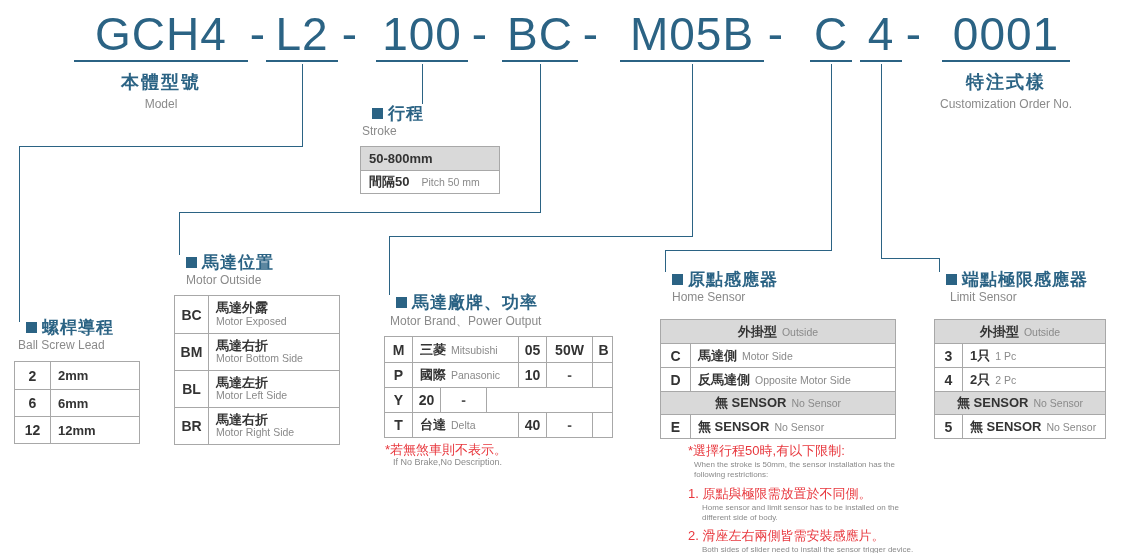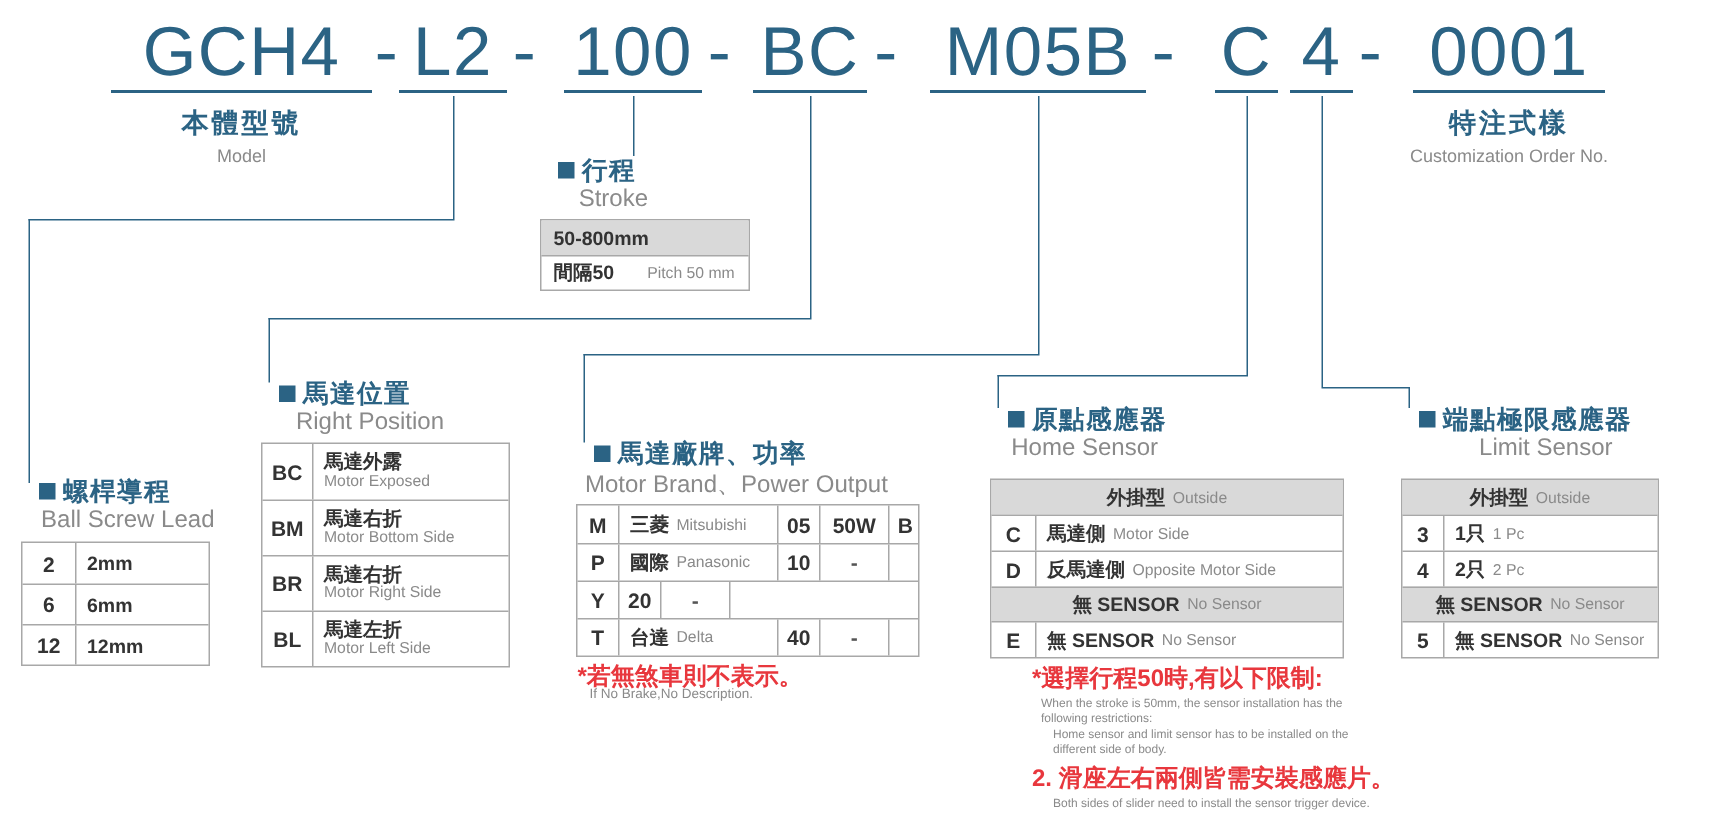--- a/index.html
+++ b/index.html
@@ -21,39 +21,39 @@
   .lbl-en { font-size:12px; color:var(--text_gray,#8a8a8a); margin-top:3px; }
 
   
   .vline { position:absolute; width:1px; background:var(--accent,#2b6384); }
   .hline { position:absolute; height:1px; background:var(--accent,#2b6384); }
 
   
   .sec-title { position:absolute; display:flex; align-items:center; gap:5px;
     color:var(--accent,#2b6384); font-weight:bold; font-size:17px; letter-spacing:1px; white-space:nowrap;padding-left:12px; }
   .bullet { width:11px; height:11px; background:var(--accent,#2b6384); flex:none; }
-  .sec-sub { position:absolute; color:var(--text_gray,#8a8a8a); font-size:16px; text-align:right; white-space:nowrap; }
+  .sec-sub { position:absolute; color:var(--text_gray,#8a8a8a); font-size:12px; text-align:left; white-space:nowrap; }
 
   
   .vtable { position:absolute; border:1px solid var(--border,#a8a8a8); background:#fff; }
   .trow { display:flex; align-items:stretch; }
   .trow + .trow { border-top:1px solid var(--border,#a8a8a8); }
   .ghead { background:var(--header_bg,#d9d9d9); align-items:center; justify-content:center; gap:5px; }
   .ccell { display:flex; align-items:center; justify-content:center; flex:none;
     border-right:1px solid var(--border,#a8a8a8); font-size:14px; font-weight:bold; color:var(--text_dark,#333); }
   .ccell.last { border-right:none; }
   .mcell { flex:1; display:flex; align-items:center; gap:5px; padding-left:7px; min-width:0; }
   .mcell.br { border-right:1px solid var(--border,#a8a8a8); }
   .mcell.col { flex-direction:column; align-items:flex-start; justify-content:center; gap:0; line-height:1.12; }
   .zh { font-size:13px; font-weight:bold; color:var(--text_dark,#333); white-space:nowrap; }
   .en { font-size:10.5px; color:var(--text_gray,#8a8a8a); white-space:nowrap; }
   .dim { color:#555; }
 
   
-  .note-red { color:var(--red,#e8373d); font-size:16px; line-height:1.3;font-weight:bold; }
+  .note-red { color:var(--red,#e8373d); font-size:13px; line-height:1.3; }
   .note-en  { color:var(--text_gray,#8a8a8a); font-size:8px; line-height:1.3; }
   .restrictions { position:absolute;margin-left:28px; }
 </style>
 </head>
 <body>
 
 <div class="canvas">
 
   <div class="seg" style="left:74px;width:174px">GCH4</div>
   <div class="dash" style="left:248px;width:20px">-</div>
@@ -103,21 +103,21 @@
 
   <div class="sec-title" style="left:360px;top:102px">
     <span class="bullet"></span>
     <span>行程</span>
   </div>
   <div class="sec-sub" style="left:362px;top:124px;width:70px">Stroke</div>
   <div class="vtable" style="left:360px;top:146px;width:140px">
     <div class="trow ghead" style="height:23px;justify-content:flex-start;padding-left:8px">
       <span class="zh">50-800mm</span>
     </div>
-    <div class="trow" style="height:23px;align-items:center;gap:22px;padding-left:8px">
+    <div class="trow" style="height:23px;align-items:center;gap:12px;padding-left:8px">
       <span class="zh">間隔50</span>
       <span class="en">Pitch 50 mm</span>
     </div>
   </div>
 
   <div class="sec-title" style="left:14px;top:316px">
     <span class="bullet"></span>
     <span>螺桿導程</span>
   </div>
   <div class="sec-sub" style="left:18px;top:338px;width:125px">Ball Screw Lead</div>
@@ -139,48 +139,48 @@
       <div class="mcell">
           <span class="zh">12mm</span>
         </div>
     </div>
   </div>
 
   <div class="sec-title" style="left:174px;top:251px">
     <span class="bullet"></span>
     <span>馬達位置</span>
   </div>
-  <div class="sec-sub" style="left:186px;top:273px;width:110px">Right Position</div>
+  <div class="sec-sub" style="left:186px;top:273px;width:110px">Motor Outside</div>
   <div class="vtable" style="left:174px;top:295px;width:166px">
     <div class="trow" style="height:37px">
       <div class="ccell" style="width:34px">BC</div>
       <div class="mcell col">
         <span class="zh">馬達外露</span>
         <span class="en">Motor Exposed</span>
       </div>
     </div>
     <div class="trow" style="height:37px">
       <div class="ccell" style="width:34px">BM</div>
       <div class="mcell col">
         <span class="zh">馬達右折</span>
         <span class="en">Motor Bottom Side</span>
       </div>
     </div>
     <div class="trow" style="height:37px">
+      <div class="ccell" style="width:34px">BL</div>
+      <div class="mcell col">
+        <span class="zh">馬達左折</span>
+        <span class="en">Motor Left Side</span>
+      </div>
+    </div>
+    <div class="trow" style="height:37px">
       <div class="ccell" style="width:34px">BR</div>
       <div class="mcell col">
         <span class="zh">馬達右折</span>
         <span class="en">Motor Right Side</span>
-      </div>
-    </div>
-    <div class="trow" style="height:37px">
-      <div class="ccell" style="width:34px">BL</div>
-      <div class="mcell col">
-        <span class="zh">馬達左折</span>
-        <span class="en">Motor Left Side</span>
       </div>
     </div>
   </div>
 
   <div class="sec-title" style="left:384px;top:291px">
     <span class="bullet"></span>
     <span>馬達廠牌、功率</span>
   </div>
   <div class="sec-sub" style="left:390px;top:313px;width:200px">Motor Brand、Power Output</div>
   <div class="vtable" style="left:384px;top:336px;width:229px">
@@ -257,20 +257,21 @@
       <div class="mcell">
         <span class="zh">無 SENSOR</span>
         <span class="en">No Sensor</span>
       </div>
     </div>
   </div>
 
   <div class="restrictions" style="left:660px;top:443px;width:252px">
     <div class="note-red">*選擇行程50時,有以下限制:</div>
     <div class="note-en" style="padding-left:6px;width:230px;white-space:normal">When the stroke is 50mm, the sensor installation has the following restrictions:</div>
+    <div class="note-red" style="margin-top:5px">1. 原點與極限需放置於不同側。</div>
     <div class="note-en" style="padding-left:14px;width:235px;white-space:normal">Home sensor and limit sensor has to be installed on the different side of body.</div>
     <div class="note-red" style="margin-top:5px">2. 滑座左右兩側皆需安裝感應片。</div>
     <div class="note-en" style="padding-left:14px;width:240px;white-space:normal">Both sides of slider need to install the sensor trigger device.</div>
   </div>
 
   <div class="sec-title" style="left:934px;top:268px">
     <span class="bullet"></span>
     <span>端點極限感應器</span>
   </div>
   <div class="sec-sub" style="left:950px;top:290px;width:125px">Limit Sensor</div>

